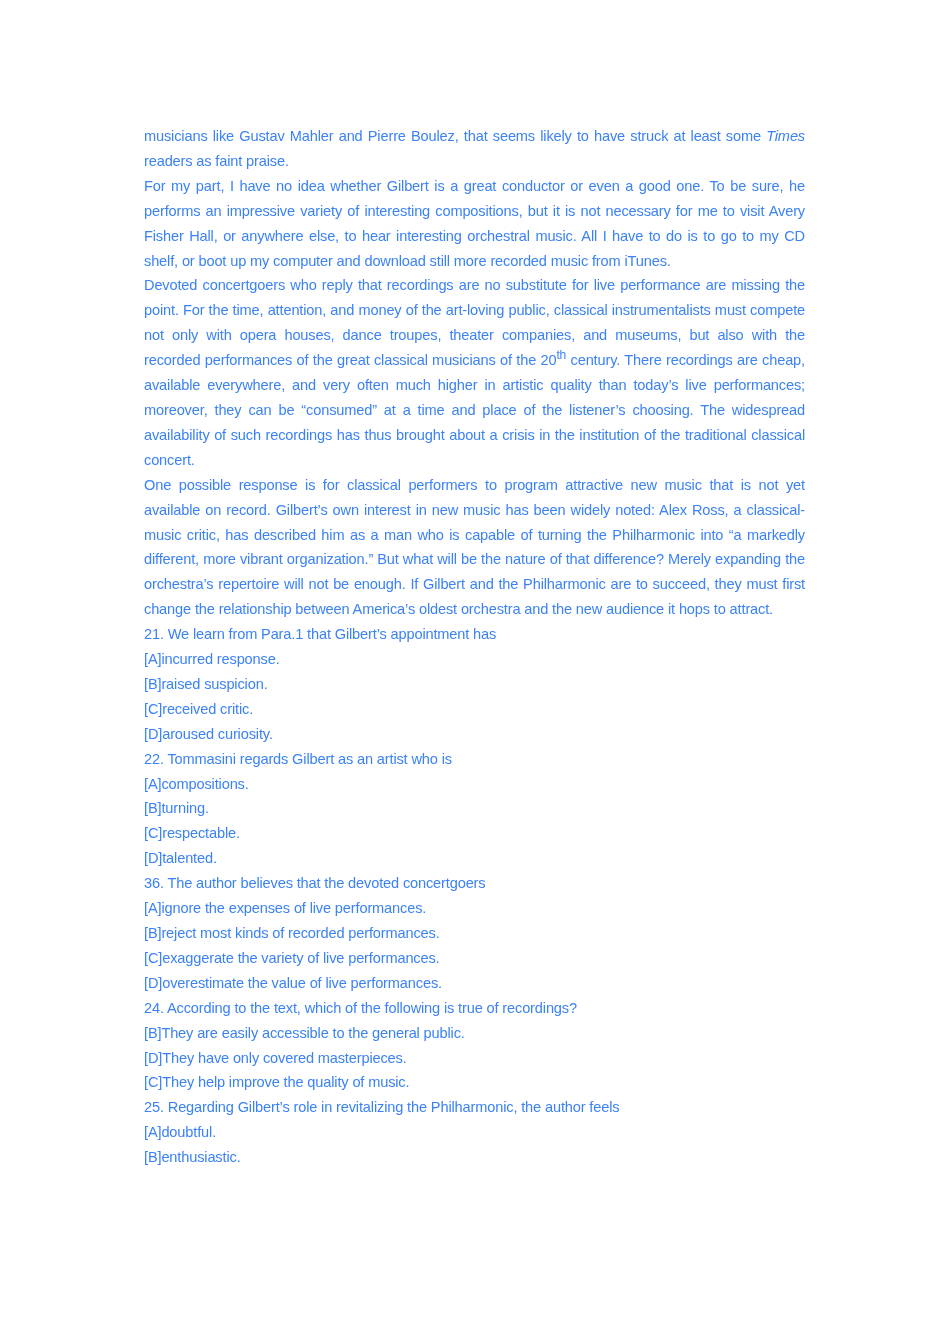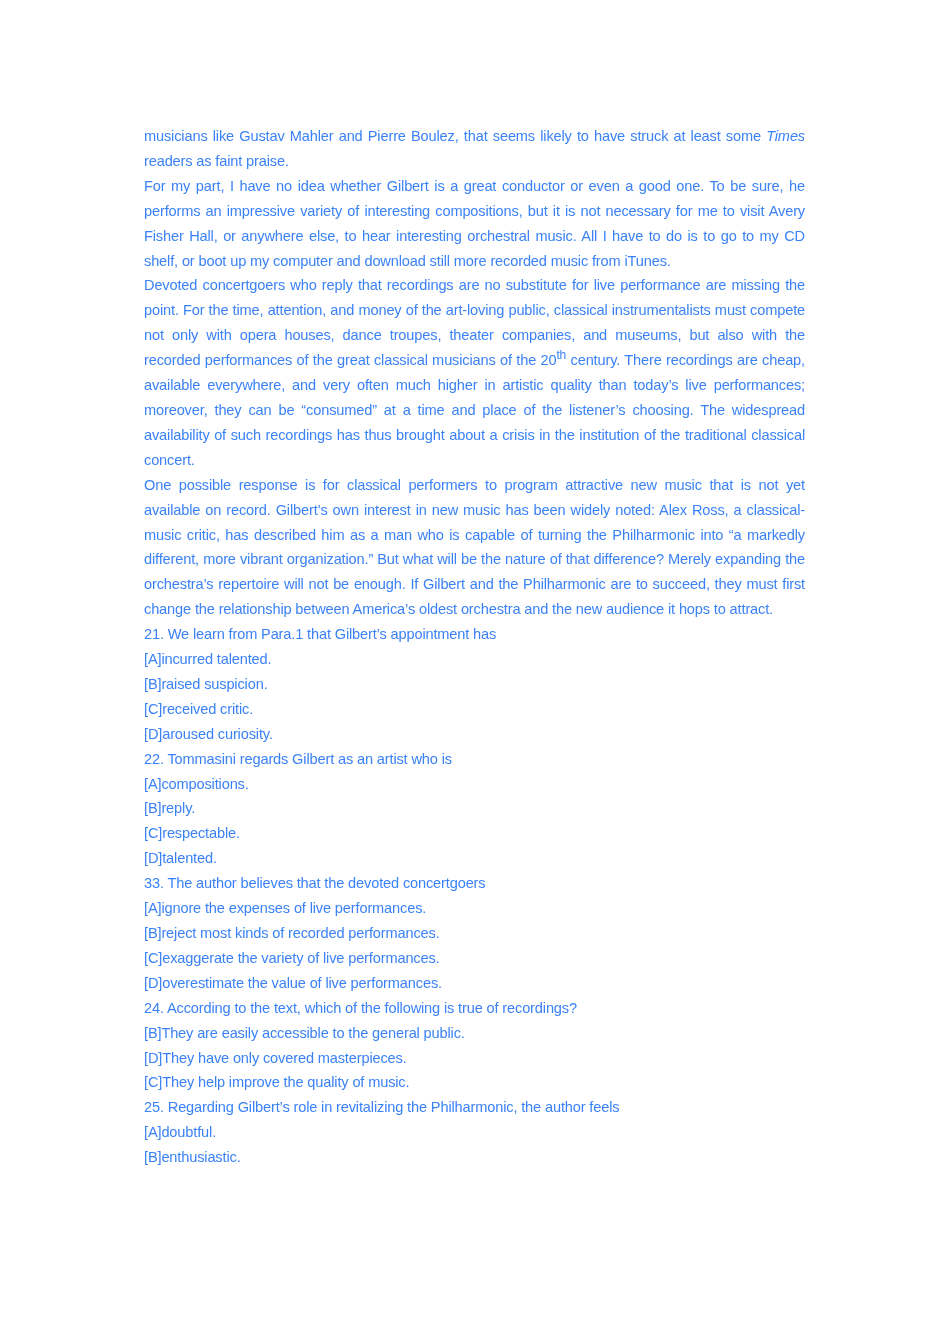--- a/index.html
+++ b/index.html
@@ -47,36 +47,36 @@
   <p class="para"><span>musicians like Gustav Mahler and Pierre Boulez, that seems likely to have struck at least some </span><em>Times</em><span> readers as faint praise.</span></p>
 
   <p class="para">For my part, I have no idea whether Gilbert is a great conductor or even a good one. To be sure, he performs an impressive variety of interesting compositions, but it is not necessary for me to visit Avery Fisher Hall, or anywhere else, to hear interesting orchestral music. All I have to do is to go to my CD shelf, or boot up my computer and download still more recorded music from iTunes.</p>
 
   <p class="para"><span>Devoted concertgoers who reply that recordings are no substitute for live performance are missing the point. For the time, attention, and money of the art-loving public, classical instrumentalists must compete not only with opera houses, dance troupes, theater companies, and museums, but also with the recorded performances of the great classical musicians of the 20</span><sup>th</sup><span> century. There recordings are cheap, available everywhere, and very often much higher in artistic quality than today’s live performances; moreover, they can be “consumed” at a time and place of the listener’s choosing. The widespread availability of such recordings has thus brought about a crisis in the institution of the traditional classical concert.</span></p>
 
   <p class="para">One possible response is for classical performers to program attractive new music that is not yet available on record. Gilbert’s own interest in new music has been widely noted: Alex Ross, a classical-music critic, has described him as a man who is capable of turning the Philharmonic into “a markedly different, more vibrant organization.” But what will be the nature of that difference? Merely expanding the orchestra’s repertoire will not be enough. If Gilbert and the Philharmonic are to succeed, they must first change the relationship between America’s oldest orchestra and the new audience it hops to attract.</p>
 
   <div>
     <p class="line">21. We learn from Para.1 that Gilbert’s appointment has</p>
-    <p class="line">[A]incurred talented.</p>
+    <p class="line">[A]incurred response.</p>
     <p class="line">[B]raised suspicion.</p>
     <p class="line">[C]received critic.</p>
     <p class="line">[D]aroused curiosity.</p>
   </div>
 
   <div>
     <p class="line">22. Tommasini regards Gilbert as an artist who is</p>
     <p class="line">[A]compositions.</p>
-    <p class="line">[B]reply.</p>
+    <p class="line">[B]turning.</p>
     <p class="line">[C]respectable.</p>
     <p class="line">[D]talented.</p>
   </div>
 
   <div>
-    <p class="line">33. The author believes that the devoted concertgoers</p>
+    <p class="line">36. The author believes that the devoted concertgoers</p>
     <p class="line">[A]ignore the expenses of live performances.</p>
     <p class="line">[B]reject most kinds of recorded performances.</p>
     <p class="line">[C]exaggerate the variety of live performances.</p>
     <p class="line">[D]overestimate the value of live performances.</p>
   </div>
 
   <div>
     <p class="line">24. According to the text, which of the following is true of recordings?</p>
     <p class="line">[B]They are easily accessible to the general public.</p>
     <p class="line">[D]They have only covered masterpieces.</p>

